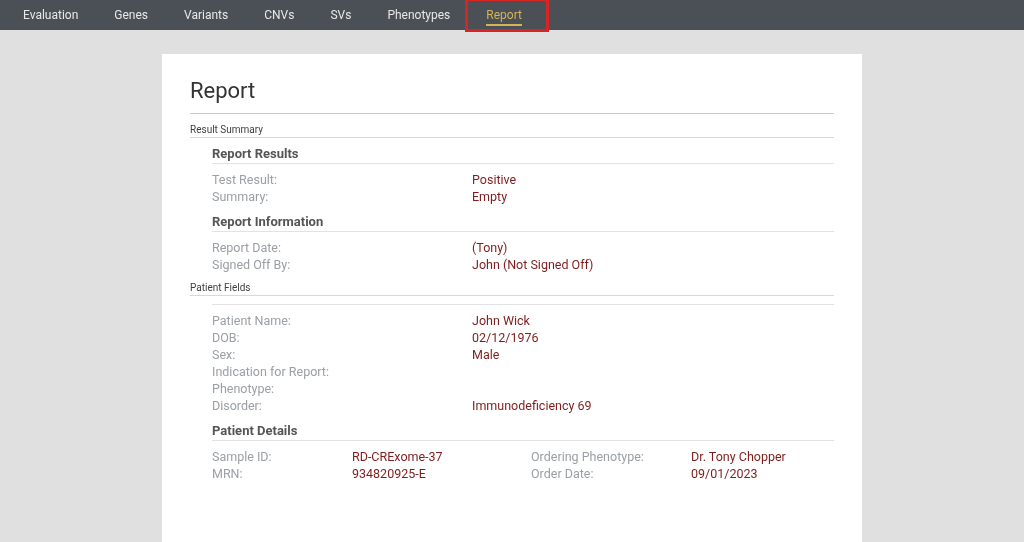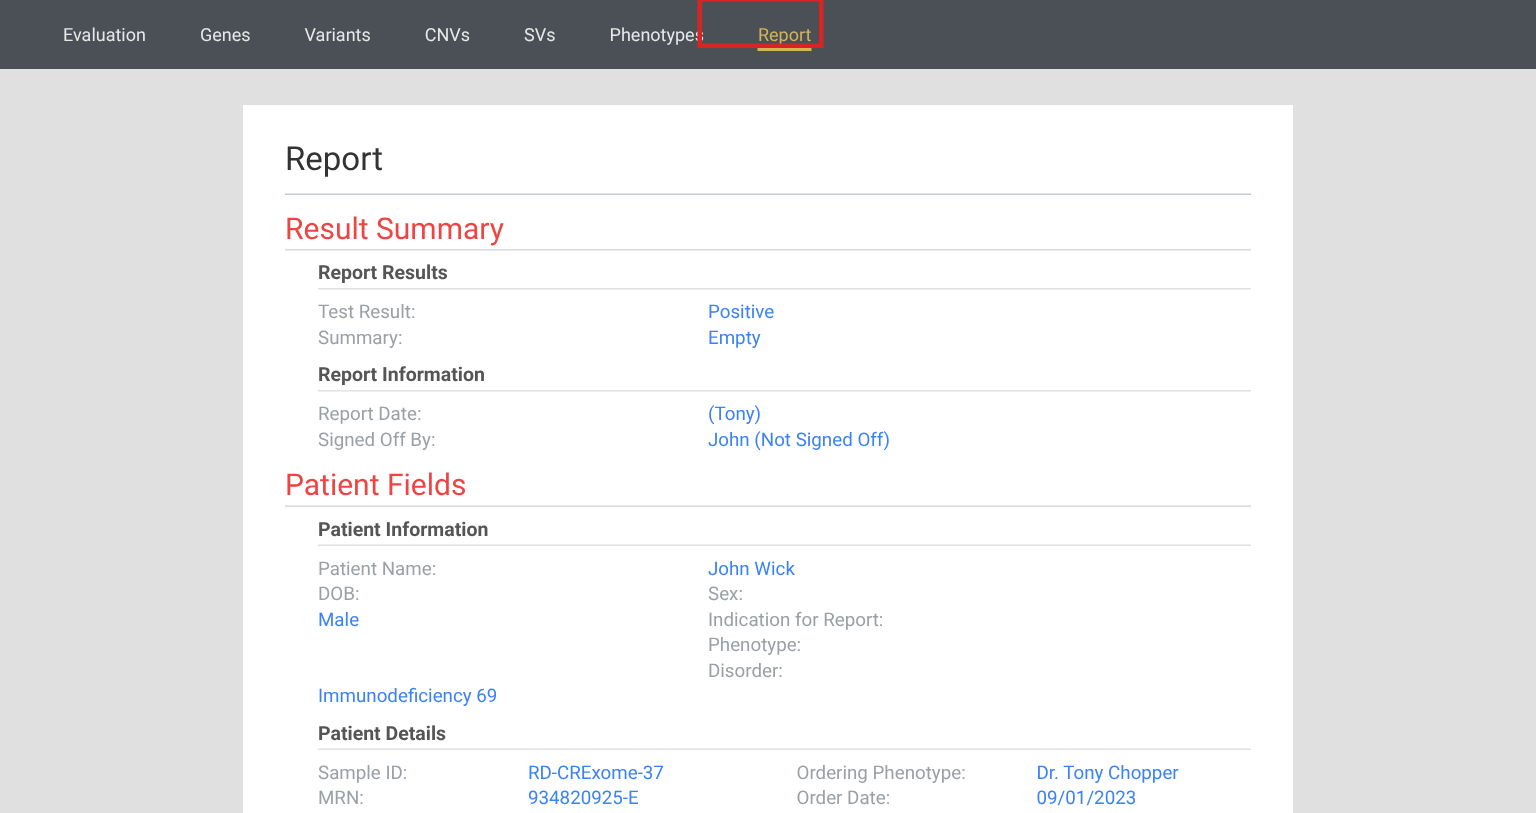--- a/index.html
+++ b/index.html
@@ -1,33 +1,33 @@
 <!DOCTYPE html>
 <html><head>
   <meta charset="utf-8">
   <style>
     * { margin:0; padding:0; box-sizing:border-box; font-family:-apple-system,BlinkMacSystemFont,"Segoe UI",Roboto,Arial,sans-serif; }
     body { background:#e0e0e0; width:1024px; height:542px; overflow:hidden; }
-    .navbar { background:#4a5056; height:46px; display:flex; align-items:center; padding:0 24px; position:relative; }
+    .navbar { background:#4a5056; height:30px; display:flex; align-items:center; padding:0 5px; position:relative; }
     .tab { color:#e8e8e8; font-size:12px; padding:0 18px; height:30px; display:flex; align-items:center; cursor:pointer; position:relative; }
     .tab.active { color:#d4b456; }
     .tab.active::after { content:""; position:absolute; bottom:4px; left:18px; right:18px; height:2px; background:#d4b456; }
     .highlight-box { position:absolute; border:3px solid #d92424; top:-2px; height:34px; pointer-events:none; }
     .page { display:flex; justify-content:center; padding-top:24px; }
     .panel { background:#fff; width:700px; padding:24px 28px 0 28px; min-height:520px; }
     .page-title { font-size:22px; font-weight:400; color:#333; margin-bottom:10px; }
     .top-rule { border:none; border-top:1px solid #b8cdd4; margin-bottom:10px; }
-    .section-title { font-size:20px; font-weight:400; color:#ef4444; margin-bottom:2px; }
+    .section-title { font-size:10px; font-weight:400; color:#404040; margin-bottom:2px; }
     .section-underline { border:none; border-top:1px solid #d8d8d8; margin-bottom:8px; }
     .sub { margin-left:22px; margin-bottom:10px; }
     .sub-title { font-size:13px; font-weight:700; color:#555; margin-bottom:2px; }
     .sub-underline { border:none; border-top:1px solid #e2e2e2; margin-bottom:8px; }
     .kv-grid { display:grid; grid-template-columns:260px 1fr; row-gap:2px; font-size:12.5px; }
     .kv-grid .k { text-align:left; color:#9aa0a6; padding-right:2px; }
-    .kv-grid .v { color:#3b82f6; }
+    .kv-grid .v { color:#7f1d1d; }
     .two-col { display:grid; grid-template-columns:1fr 1fr; gap:0 16px; }
     .two-col .kv-grid { grid-template-columns:140px 1fr; }
     .two-col .col-right .kv-grid { grid-template-columns:160px 1fr; }
   </style>
 </head>
 <body>
 
 <div class="navbar">
   <div class="tab">Evaluation</div>
   <div class="tab">Genes</div>
@@ -66,26 +66,26 @@
         <div class="v">(Tony)</div>
         <div class="k">Signed Off By:</div>
         <div class="v">John (Not Signed Off)</div>
       </div>
     </div>
 
     <div class="section-title">Patient Fields</div>
     <hr class="section-underline">
 
     <div class="sub">
-      <div class="sub-title">Patient Information</div>
       <hr class="sub-underline">
       <div class="kv-grid">
         <div class="k">Patient Name:</div>
         <div class="v">John Wick</div>
         <div class="k">DOB:</div>
+        <div class="v">02/12/1976</div>
         <div class="k">Sex:</div>
         <div class="v">Male</div>
         <div class="k">Indication for Report:</div>
         <div class="v"></div>
         <div class="k">Phenotype:</div>
         <div class="v"></div>
         <div class="k">Disorder:</div>
         <div class="v">Immunodeficiency 69</div>
       </div>
     </div>

